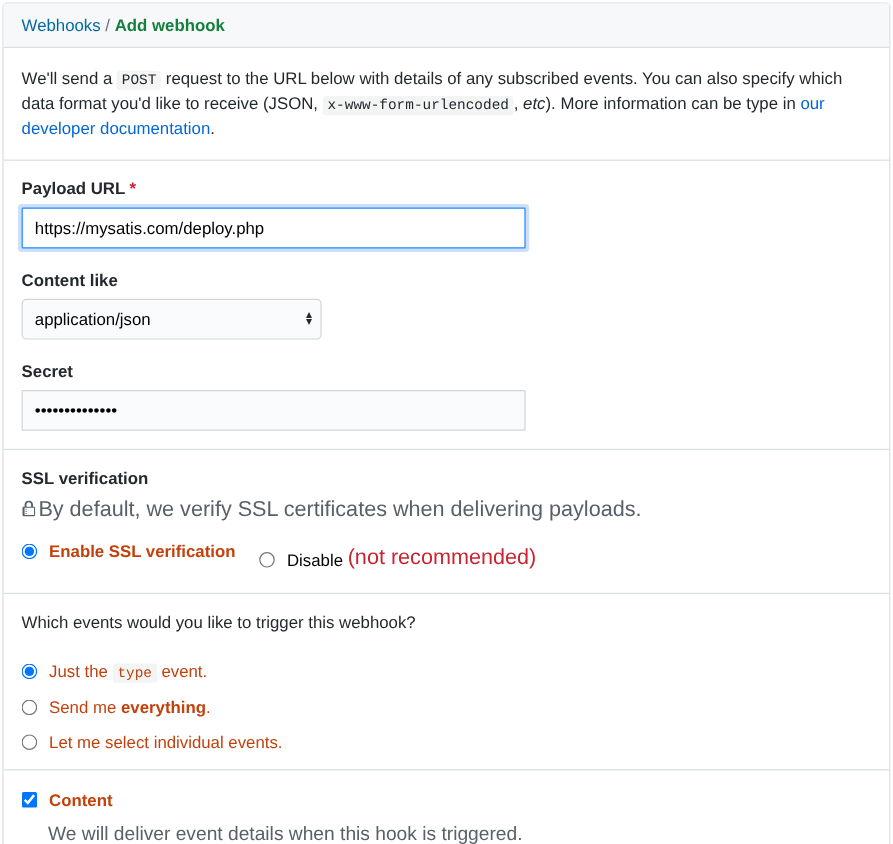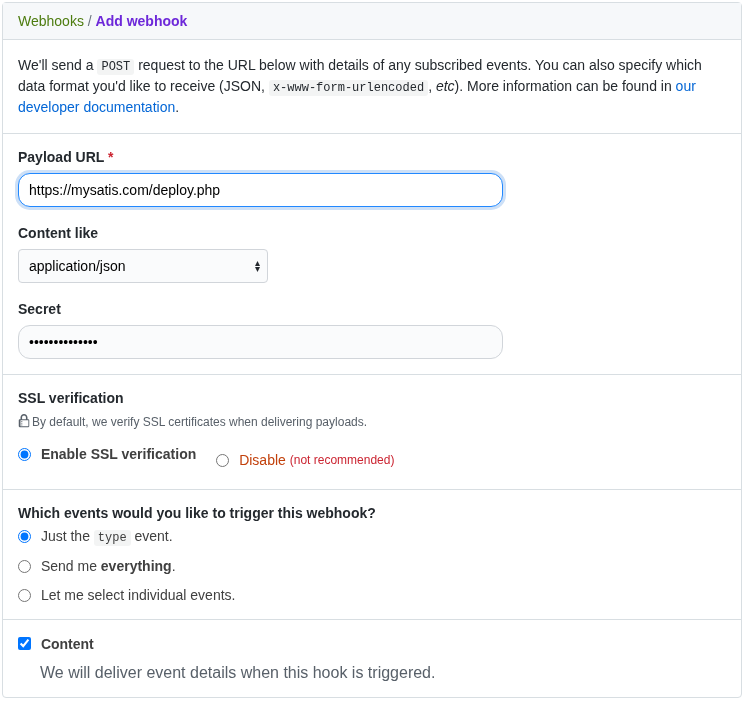--- a/index.html
+++ b/index.html
@@ -14,23 +14,23 @@
       border: 1px solid #d8dee2;
       border-radius: 4px;
       margin: 2px;
     }
     .header {
       background-color: #f6f8fa;
       padding: 10px 15px;
       border-bottom: 1px solid #d8dee2;
       font-size: 14px;
     }
-    .header a { color: #4d7c0f; text-decoration: none; }
+    .header a { color: #0369a1; text-decoration: none; }
     .header .sep { color: #6a737d; }
-    .header .current { color: #6d28d9; font-weight: 600; }
+    .header .current { color: #15803d; font-weight: 600; }
     .intro {
       padding: 15px;
       border-bottom: 1px solid #d8dee2;
       color: #24292e;
       line-height: 1.5;
     }
     .intro code {
       font-family: SFMono-Regular, Consolas, "Liberation Mono", Menlo, monospace;
       font-size: 12px;
       background: rgba(27,31,35,0.05);
@@ -47,25 +47,25 @@
     .field:last-child { margin-bottom: 0; }
     .label {
       display: block;
       font-weight: 600;
       font-size: 14px;
       margin-bottom: 8px;
       color: #24292e;
     }
     .required { color: #cb2431; }
     .text-input {
-      width: 485px;
+      width: 420px;
       padding: 6px 10px;
       font-size: 14px;
       border: 1px solid #d1d5da;
-      border-radius: 12px;
+      border-radius: 1px;
       background: #fafbfc;
       line-height: 20px;
     }
     .text-input.focused {
       border-color: #2188ff;
       box-shadow: 0 0 0 3px rgba(3,102,214,0.2);
       outline: none;
       background: #fff;
     }
     .select-wrapper {
@@ -87,52 +87,52 @@
       position: absolute;
       right: 8px;
       top: 50%;
       transform: translateY(-50%);
       pointer-events: none;
       font-size: 10px;
       line-height: 6px;
       color: #24292e;
     }
     .ssl-note {
-      font-size: 12px;
+      font-size: 18px;
       color: #586069;
       margin-bottom: 14px;
     }
     .lock-icon {
       display: inline-block;
       vertical-align: middle;
       margin-right: 2px;
     }
     .radio-row { margin-bottom: 12px; }
     .radio-row:last-child { margin-bottom: 0; }
     .radio-row input[type="radio"],
     .radio-row input[type="checkbox"] {
       margin-right: 6px;
       vertical-align: middle;
     }
     .radio-label {
       vertical-align: middle;
       font-size: 14px;
-      color: #404040;
+      color: #c2410c;
     }
     .radio-label.bold { font-weight: 600; }
     .ssl-row {
       display: flex;
       gap: 20px;
       align-items: center;
     }
-    .disable-text { color: #c2410c; }
-    .not-rec { color: #cb2431; font-size: 12px; margin-top: 48px; }
+    .disable-text { color: #000000; }
+    .not-rec { color: #cb2431; font-size: 18px; margin-top: 48px; }
     .events-question {
-      font-weight: 700;
-      margin-bottom: 6px;
+      font-weight: 400;
+      margin-bottom: 24px;
     }
     .push-code {
       font-family: SFMono-Regular, Consolas, "Liberation Mono", Menlo, monospace;
       font-size: 12px;
       background: rgba(27,31,35,0.05);
       padding: 1px 4px;
       border-radius: 3px;
     }
     .active-desc {
       font-size: 16px;
@@ -146,21 +146,21 @@
 
 <div class="container">
 
   <div class="header">
     <a href="#">Webhooks</a>
     <span class="sep">/</span>
     <span class="current">Add webhook</span>
   </div>
 
   <div class="intro">
-    <span>We'll send a </span><code>POST</code><span> request to the URL below with details of any subscribed events. You can also specify which data format you'd like to receive (JSON, </span><code>x-www-form-urlencoded</code><span>, </span><em>etc</em><span>). More information can be found in </span><a href="#">our developer documentation</a><span>.</span>
+    <span>We'll send a </span><code>POST</code><span> request to the URL below with details of any subscribed events. You can also specify which data format you'd like to receive (JSON, </span><code>x-www-form-urlencoded</code><span>, </span><em>etc</em><span>). More information can be type in </span><a href="#">our developer documentation</a><span>.</span>
   </div>
 
   <div class="section">
     <div class="field">
       <label class="label">
         <span>Payload URL</span> <span class="required">*</span>
       </label>
       <input type="text" class="text-input focused" value="https://mysatis.com/deploy.php" style="">
     </div>
 

